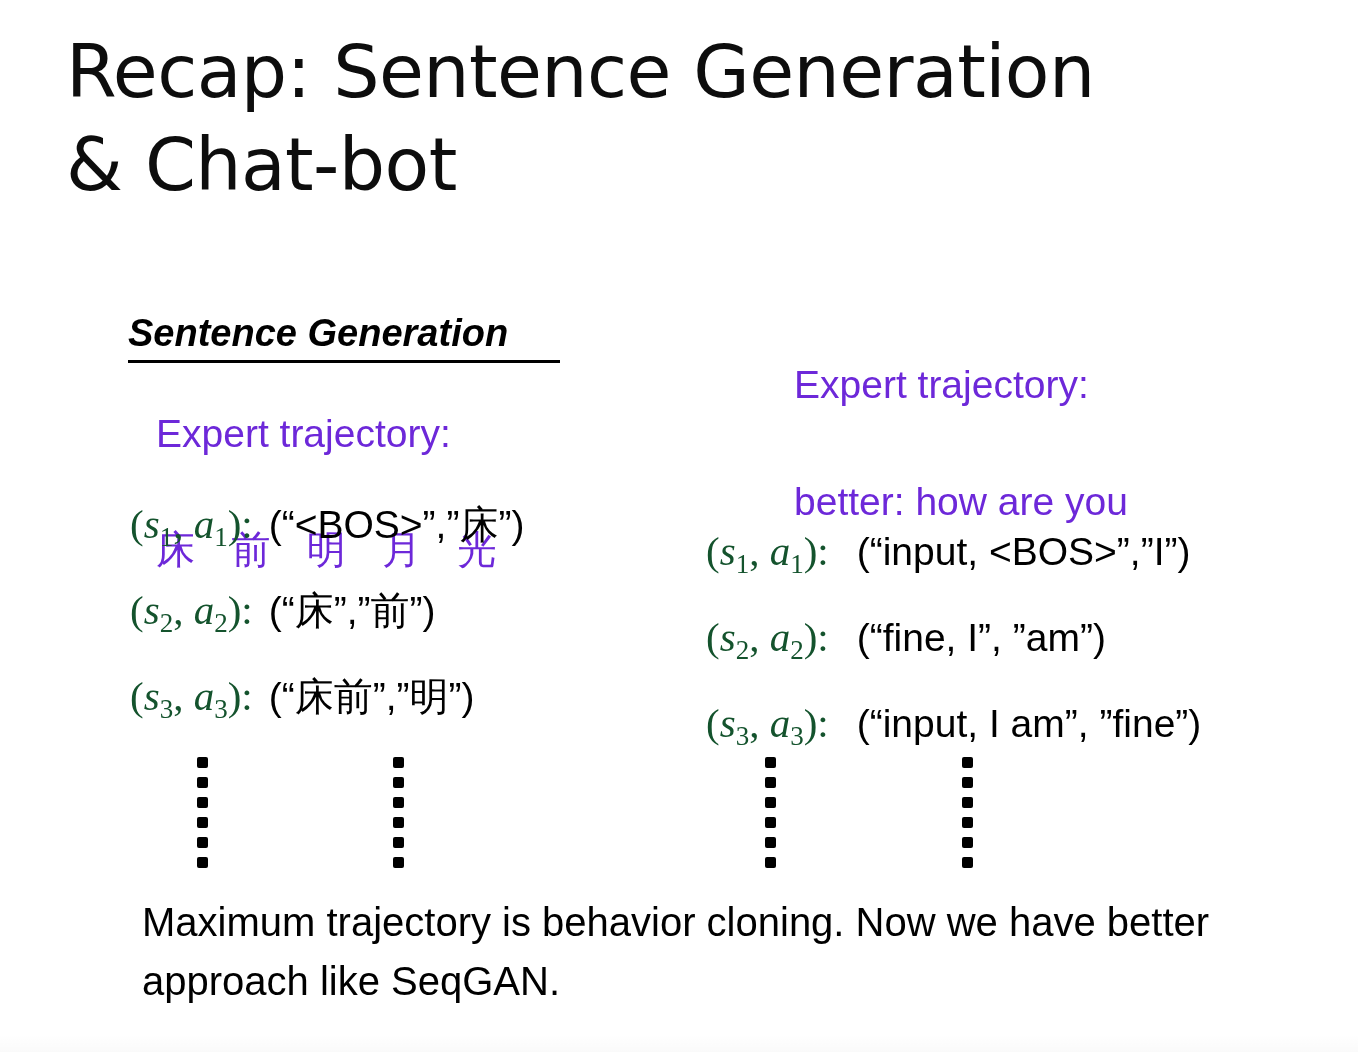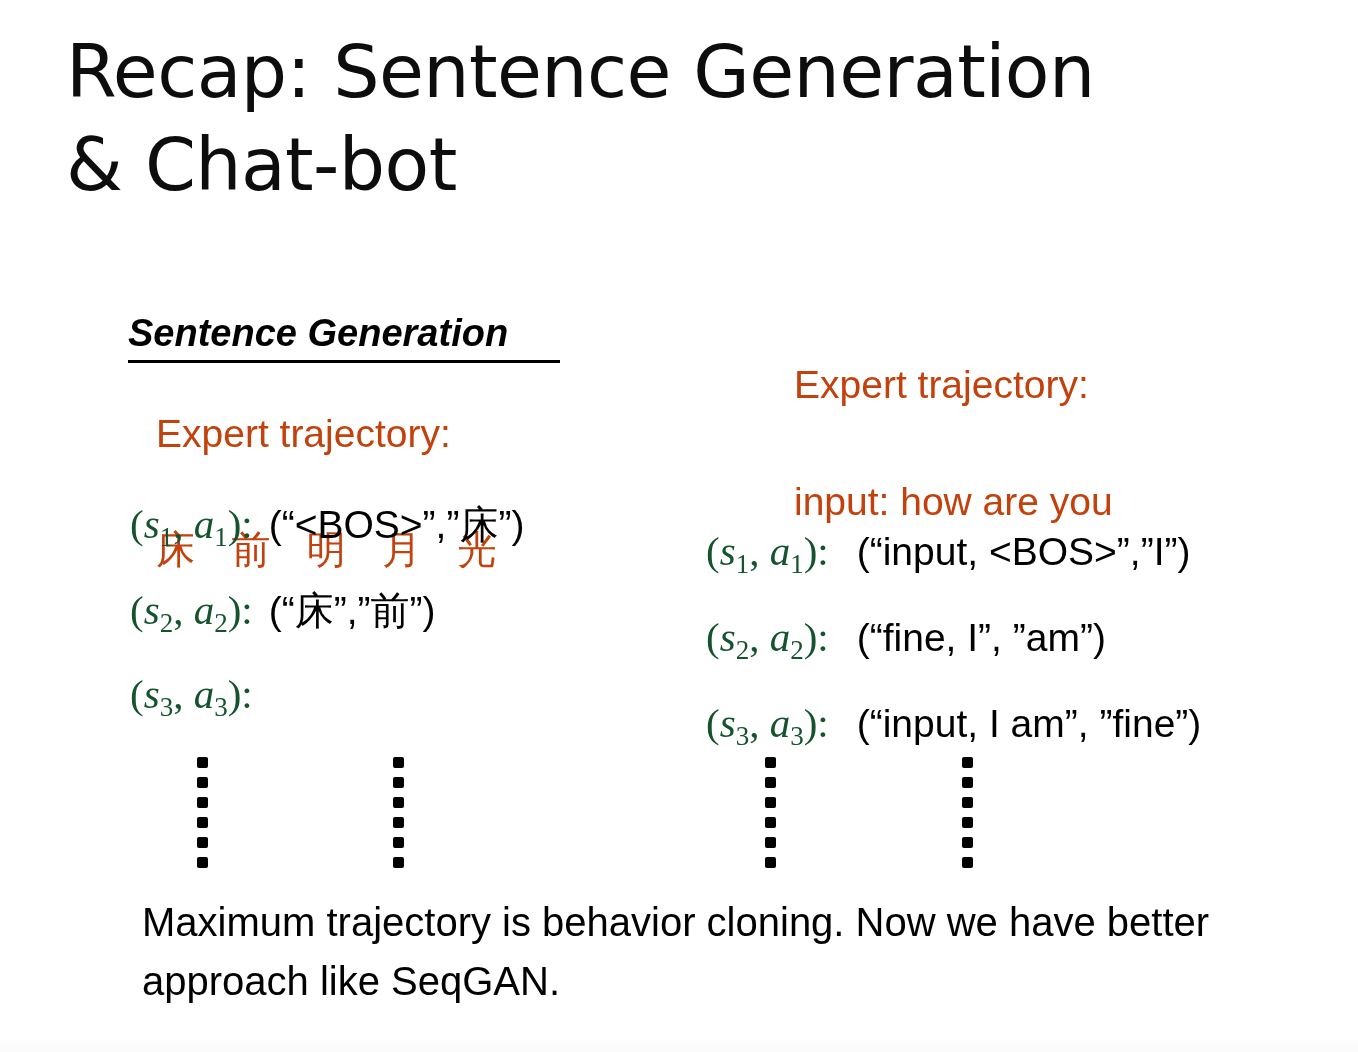--- a/index.html
+++ b/index.html
@@ -58,21 +58,21 @@
   #heading-chatbot { left: 794px; top: 233px; }
   #heading-chatbot .rule { width: 182px; }
 
   
   .body-text {
     position: absolute;
     font-family: "Liberation Sans", sans-serif;
     font-size: 39px;
     line-height: 1.50;
     font-weight: 400;
-    color: #c2410c;
+    color: #6d28d9;
     white-space: pre-line;
   }
   #traj-left  { left: 156px; top: 346px; }
   #traj-right { left: 794px; top: 297px; }
 
   .cjk-line {
     font-family: "DejaVu Sans", sans-serif;
     font-size: 39px;
     letter-spacing: 12px;
     line-height: 1.45;
@@ -179,37 +179,38 @@
   </div>
 
 
   <div id="traj-left" class="body-text">
     <span>Expert trajectory:</span><br>
     <span class="cjk-line">床 前 明 月 光</span>
   </div>
 
   <div id="traj-right" class="body-text">
     <span>Expert trajectory:</span><br>
-    <span>input: how are you</span><br>
+    <span>better: how are you</span><br>
   </div>
 
   <div id="pairs-left" class="pair-list">
 
     <div class="pair-row">
       <span class="sa-label">(<span class="mv">s</span><sub>1</sub>, <span class="mv">a</span><sub>1</sub><span class="sa-colon">):</span></span>
       <span class="pair-value">(“&lt;BOS&gt;”,”床”)</span>
     </div>
 
     <div class="pair-row">
       <span class="sa-label">(<span class="mv">s</span><sub>2</sub>, <span class="mv">a</span><sub>2</sub><span class="sa-colon">):</span></span>
       <span class="pair-value">(“床”,”前”)</span>
     </div>
 
     <div class="pair-row">
       <span class="sa-label">(<span class="mv">s</span><sub>3</sub>, <span class="mv">a</span><sub>3</sub><span class="sa-colon">):</span></span>
+      <span class="pair-value">(“床前”,”明”)</span>
     </div>
 
   </div>
 
   <div id="pairs-right" class="pair-list">
 
     <div class="pair-row">
       <span class="sa-label">(<span class="mv">s</span><sub>1</sub>, <span class="mv">a</span><sub>1</sub><span class="sa-colon">):</span></span>
       <span class="pair-value">(“input, &lt;BOS&gt;”,”I”)</span>
     </div>

